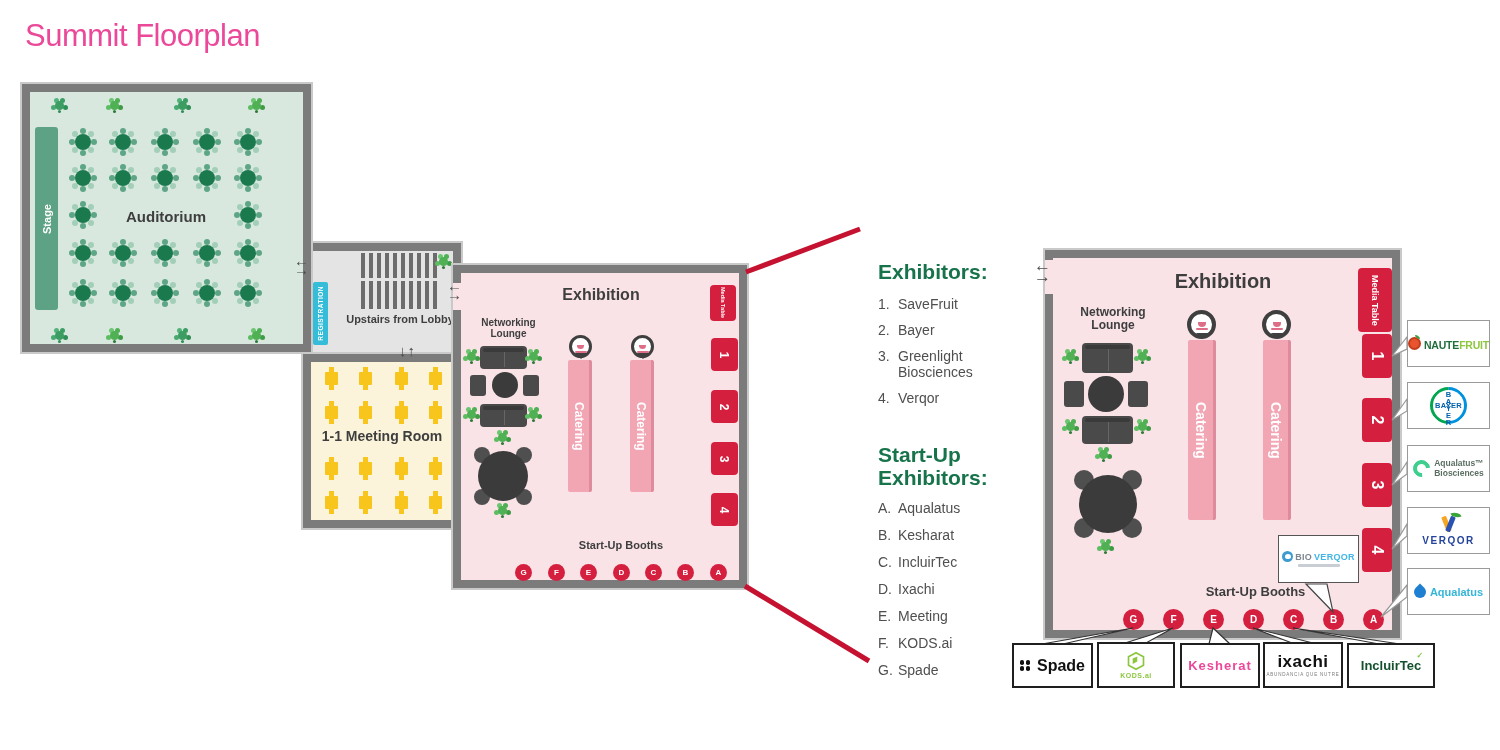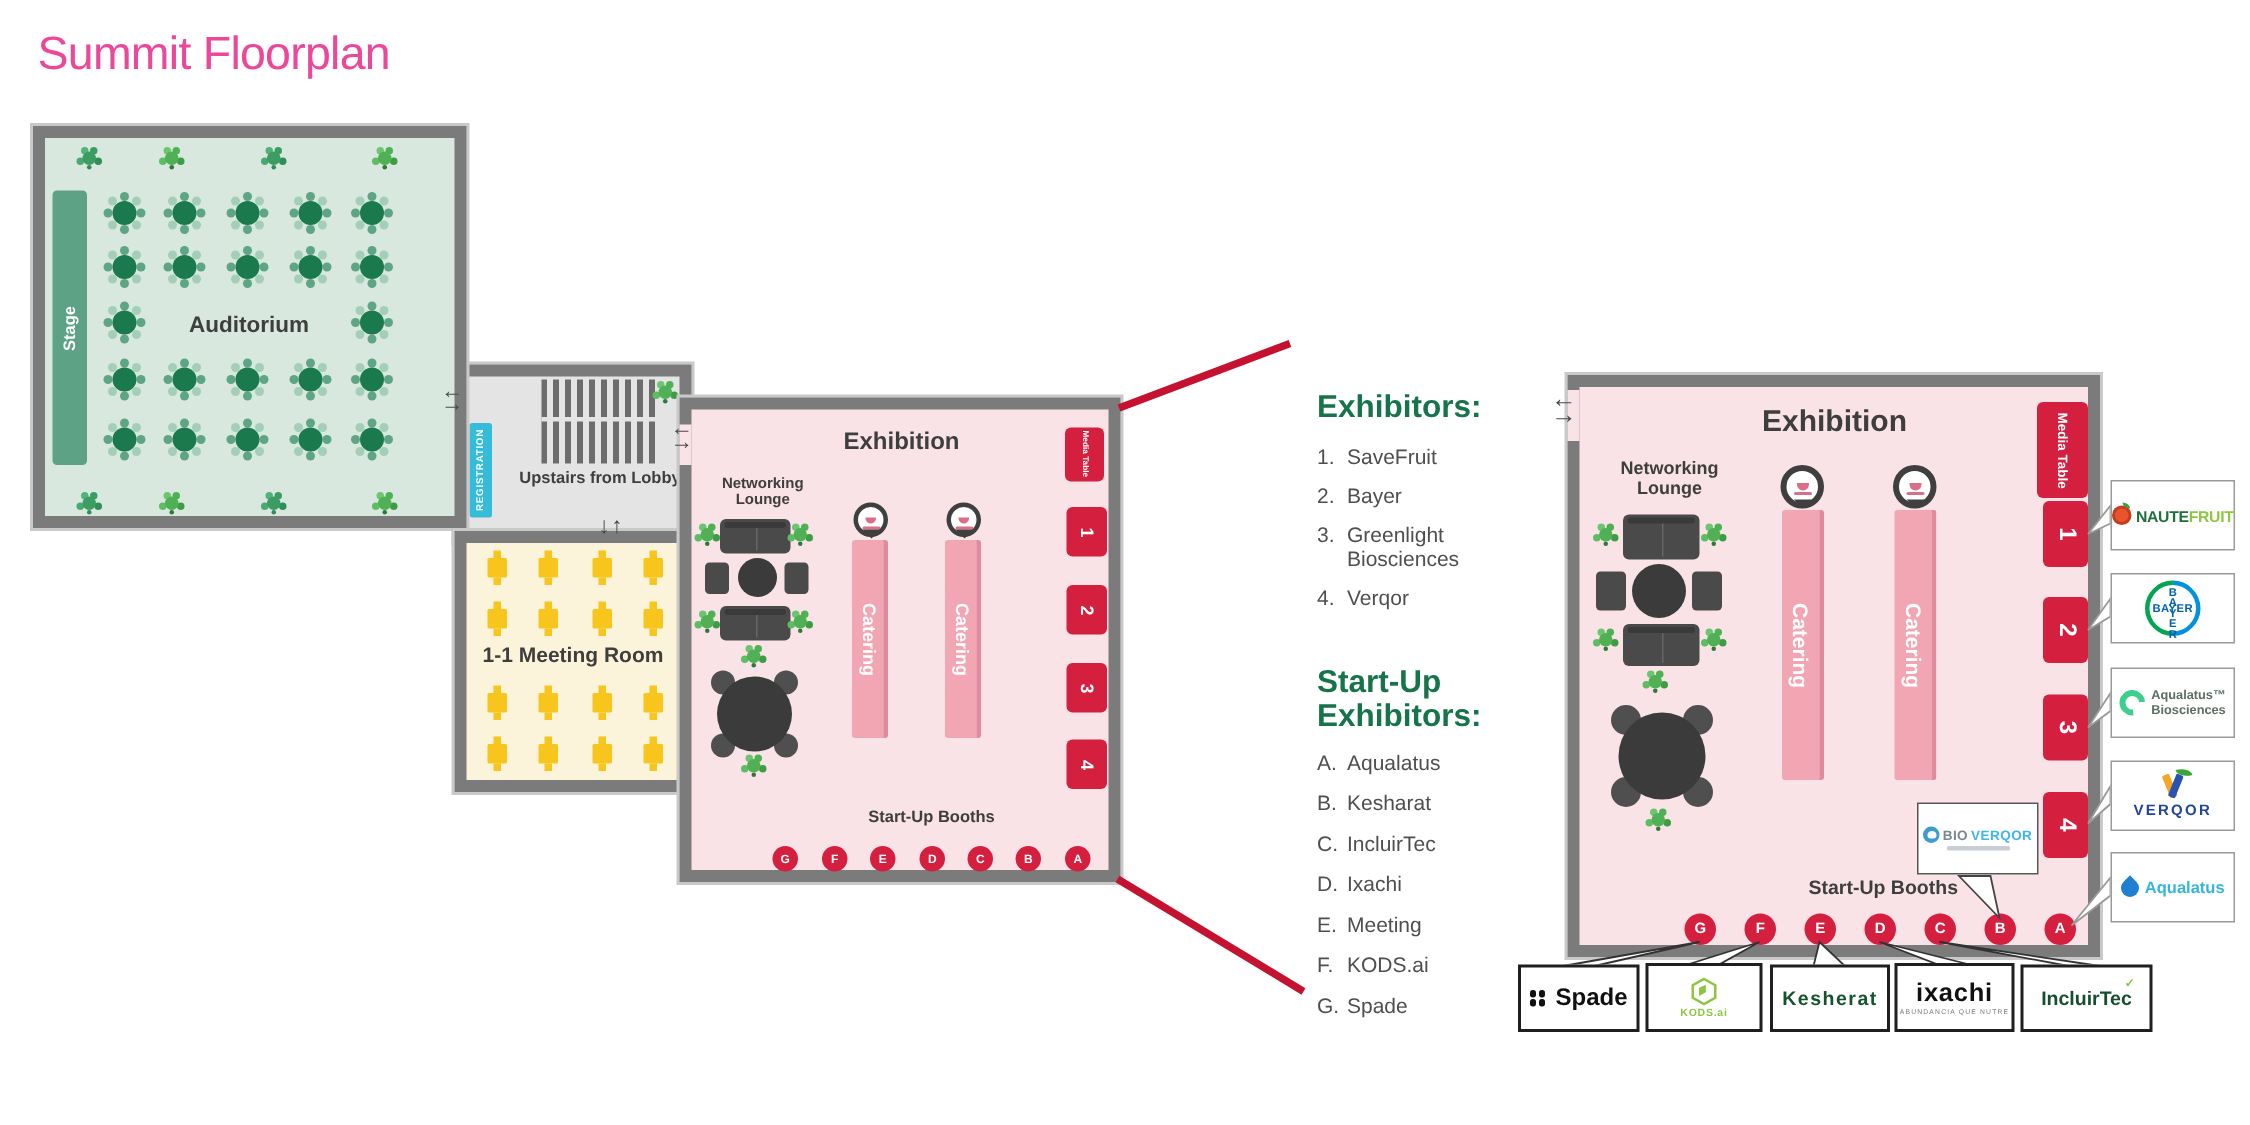--- a/index.html
+++ b/index.html
@@ -117,21 +117,21 @@
     border-radius:0 100% 0 100%;transform:rotate(-15deg);}
   .vq-text{font-size:10px;font-weight:800;color:#24449c;letter-spacing:1.5px;margin-top:2px;}
   .aq-drop{width:12px;height:12px;background:#1f7fd0;border-radius:0 50% 50% 50%;
     transform:rotate(45deg);flex:0 0 auto;}
   .aq-text{font-size:11px;font-weight:800;color:#35b6d9;}
   .sp-dots{position:relative;width:11px;height:11px;flex:0 0 auto;}
   .sp-dots::before{content:"";position:absolute;width:4.5px;height:4.5px;border-radius:40%;
     background:#111;box-shadow:6px 0 0 #111,0 6px 0 #111,6px 6px 0 #111;}
   .sp-text{font-size:16px;font-weight:700;color:#111;}
   .kods-text{font-size:7px;font-weight:800;color:#8cc63e;letter-spacing:0.5px;margin-top:1px;}
-  .kesh-text{font-size:13px;font-weight:700;color:#14532d;letter-spacing:1px;}
+  .kesh-text{font-size:13px;font-weight:700;color:#ec4899;letter-spacing:1px;}
   .ixa-text{font-size:17px;font-weight:800;color:#101010;letter-spacing:0.5px;line-height:16px;}
   .ixa-tag{font-size:4.5px;color:#7a7a7a;letter-spacing:0.8px;margin-top:2px;}
   .itc-text{font-size:13px;font-weight:800;color:#14502e;position:relative;}
   .itc-check{position:absolute;right:-2px;top:-7px;color:#7cc43c;font-size:8px;font-weight:800;}
   .itc-check::before{content:"\2713";}
   .bio-icon{width:11px;height:11px;border-radius:50%;background:#3d9bd1;position:relative;flex:0 0 auto;}
   .bio-icon::before{content:"";position:absolute;left:2.5px;top:3px;width:6px;height:5px;
     background:#fff;border-radius:50% 50% 40% 40%;}
   .bio-bio{font-size:9px;font-weight:700;color:#7d8691;letter-spacing:0.3px;}
   .bio-naute{font-size:9px;font-weight:700;color:#41b6e6;letter-spacing:0.3px;}

